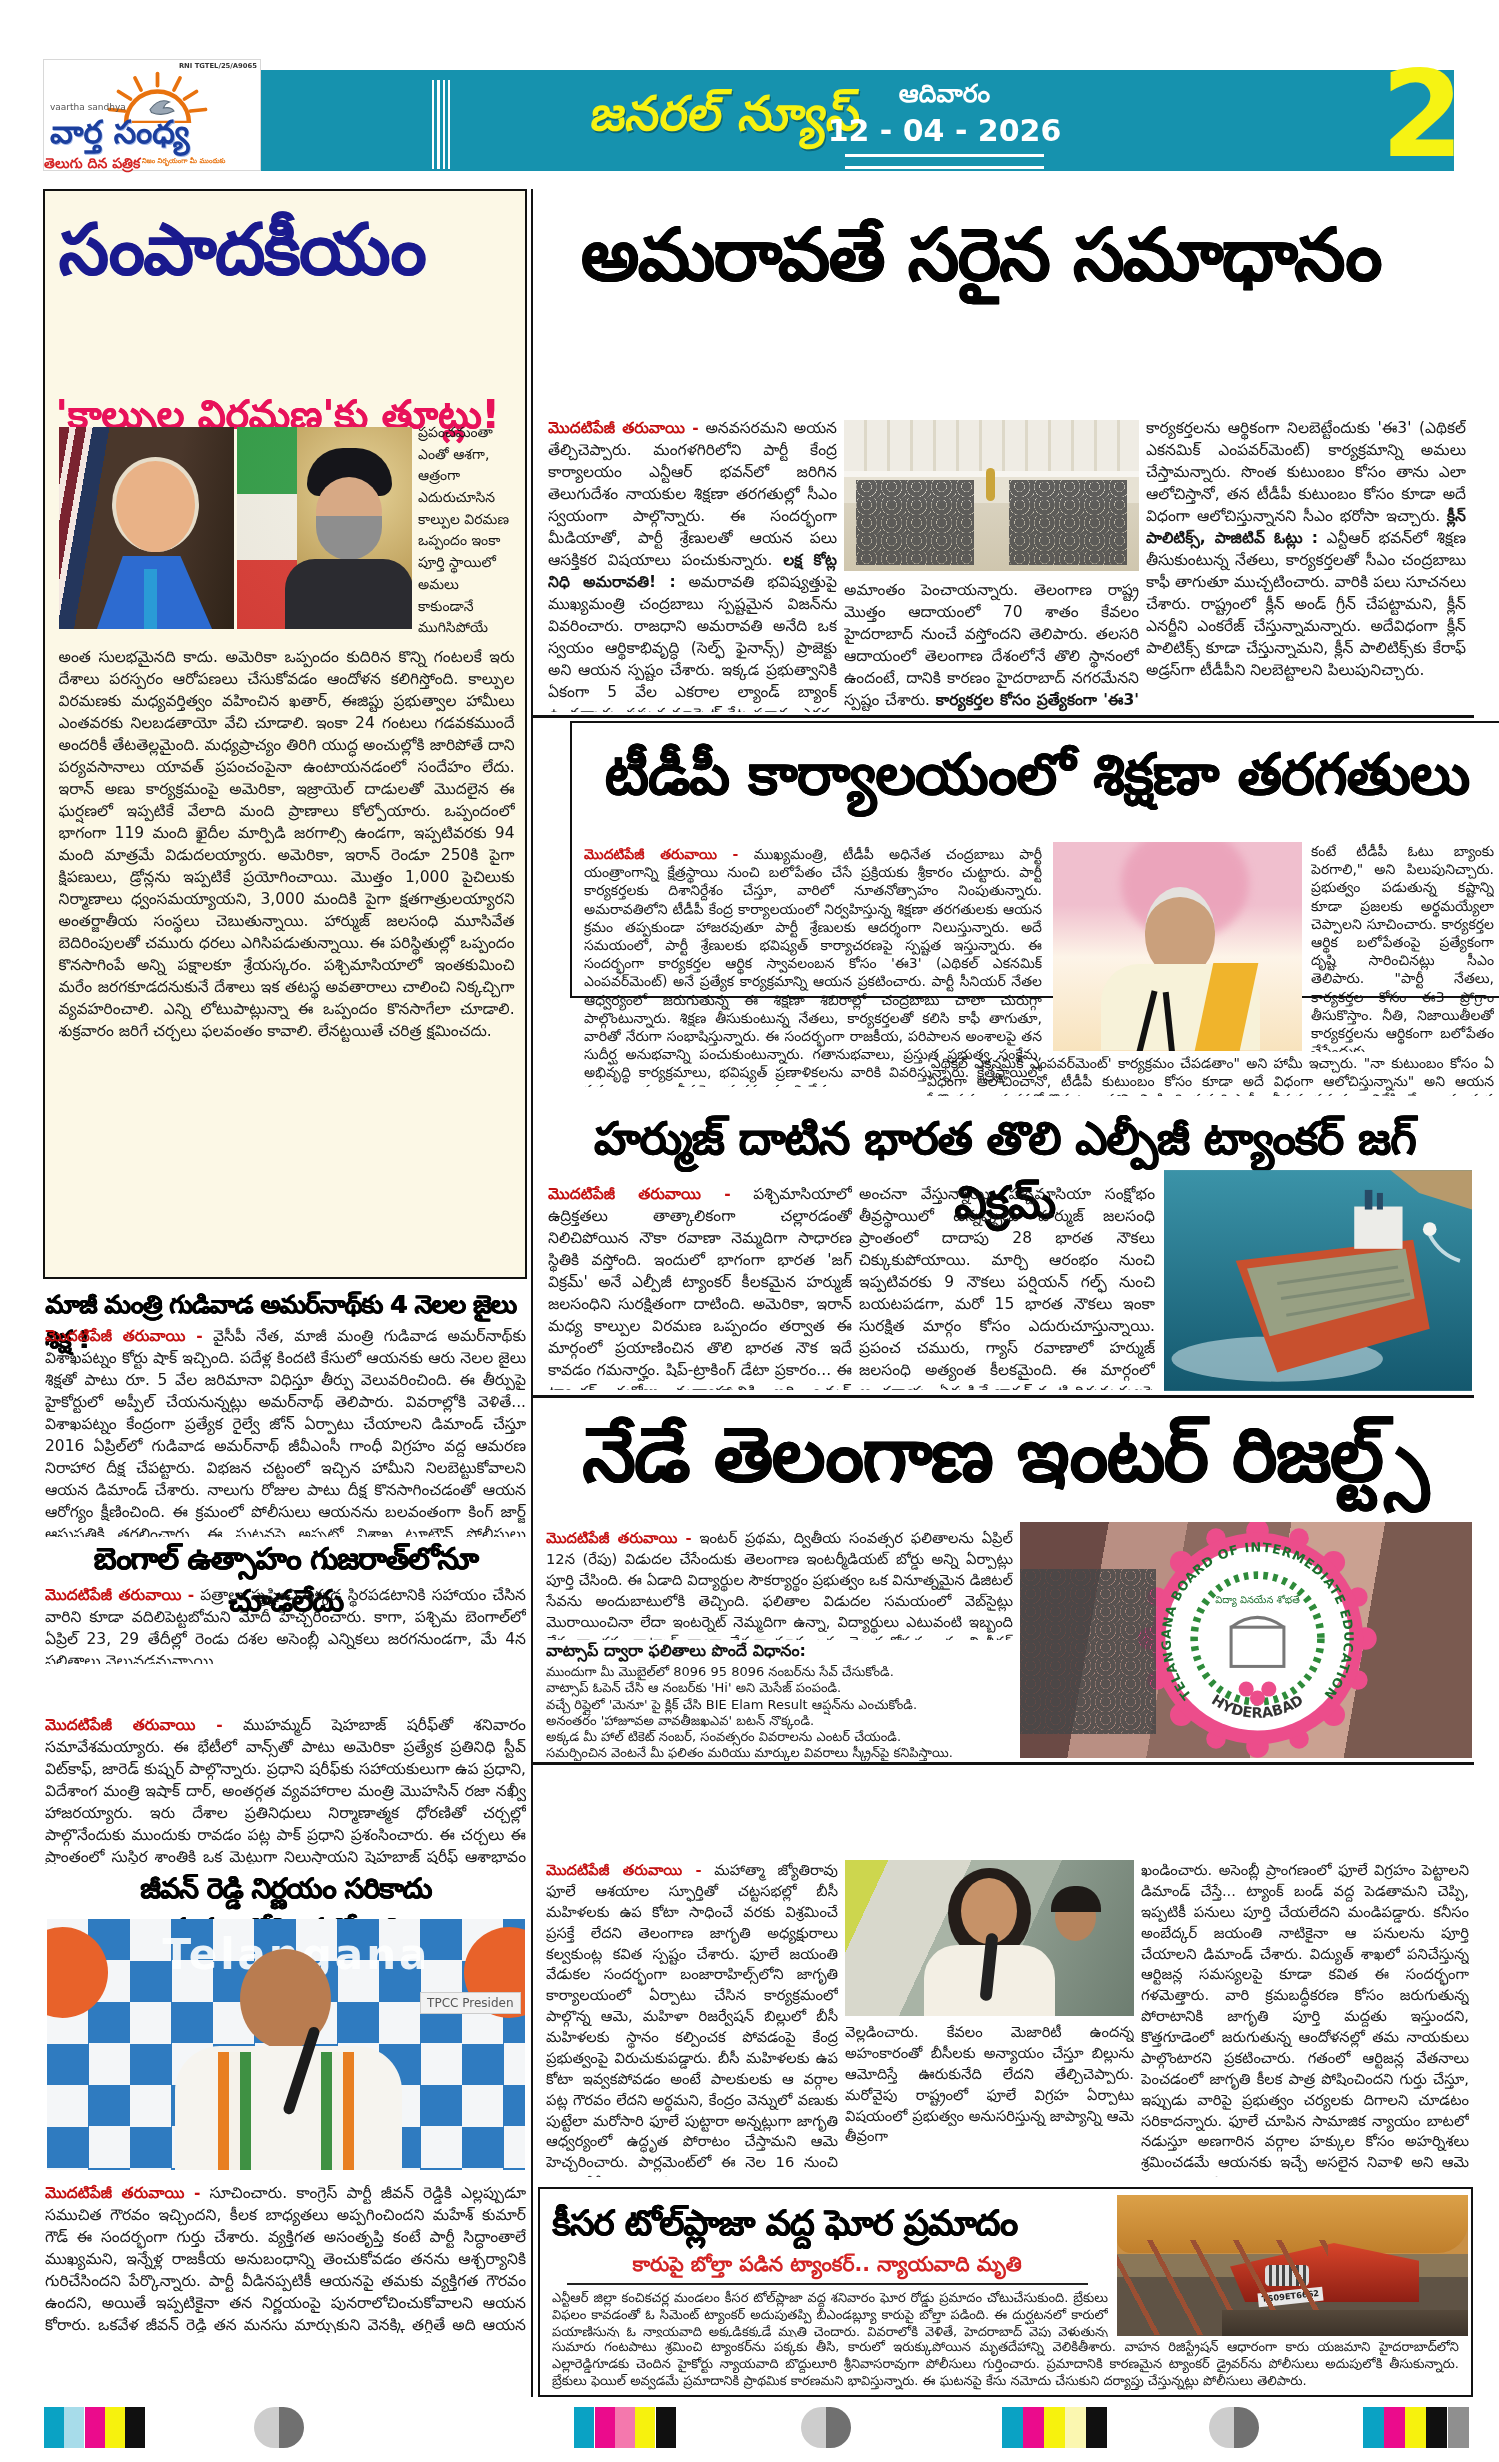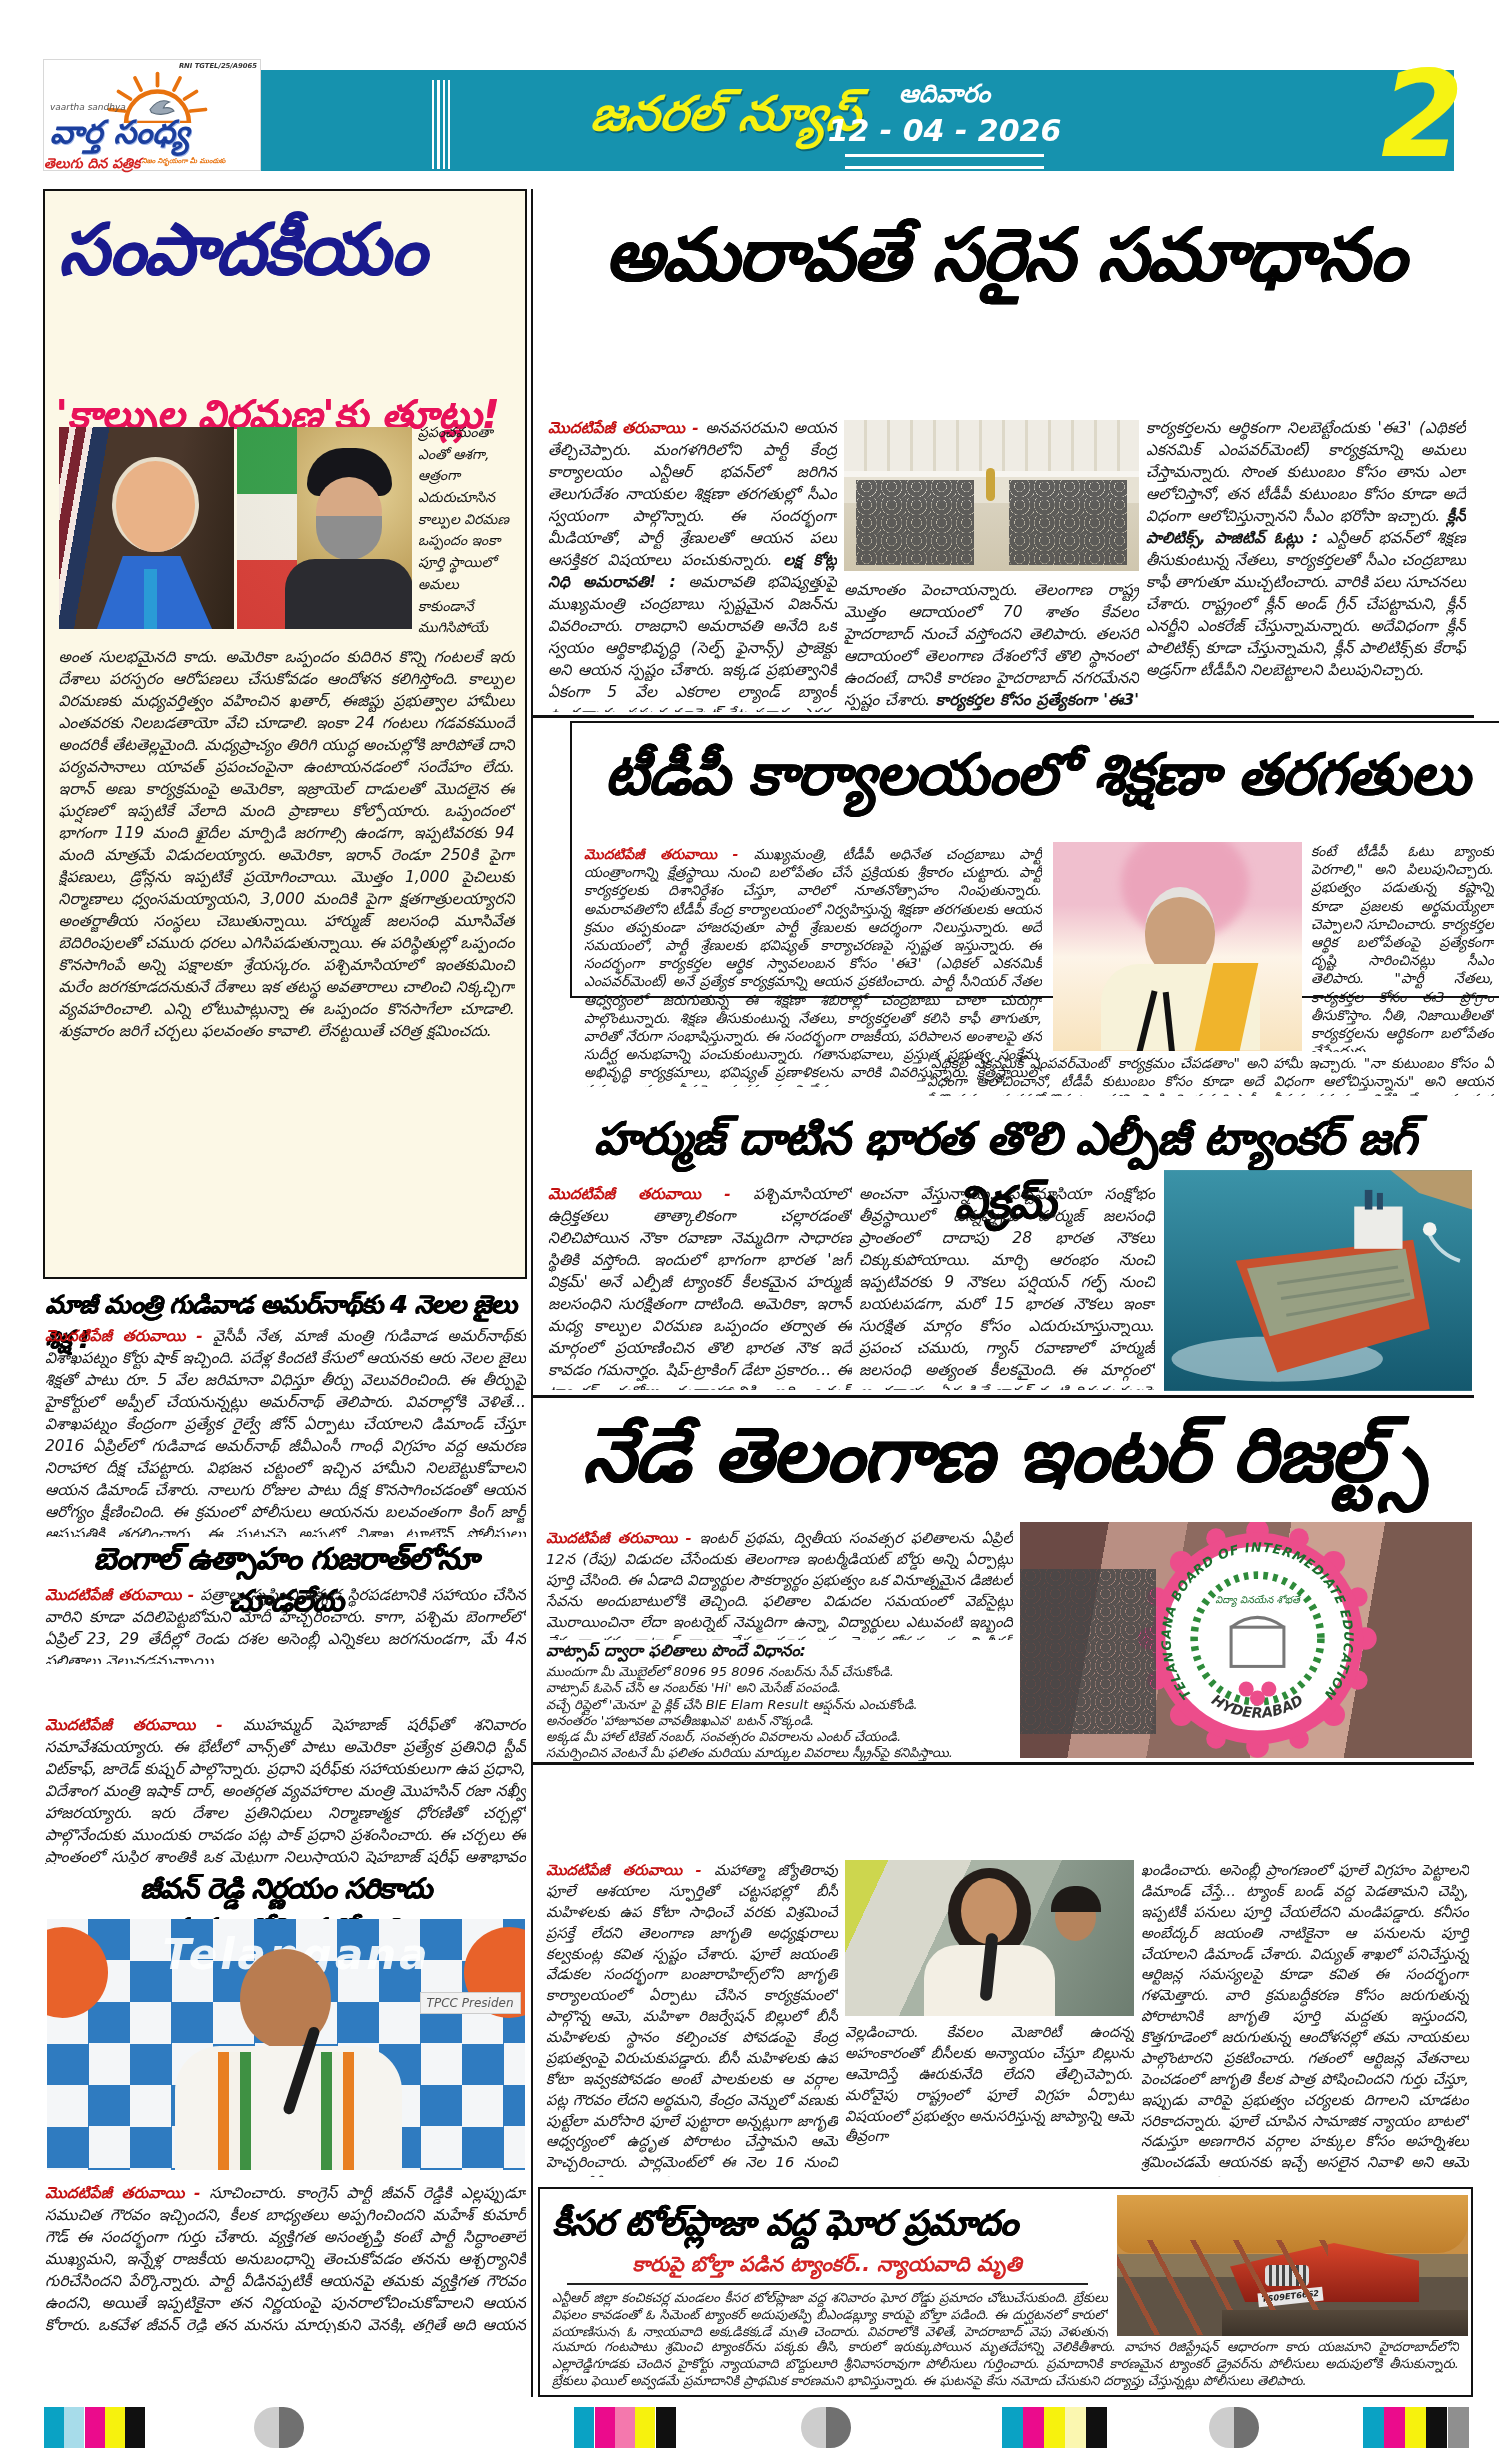--- a/index.html
+++ b/index.html
@@ -1,17 +1,17 @@
 <!DOCTYPE html>
 <html style="font-size:12px"><head>
 <meta charset="utf-8">
 <style>
   html,body{margin:0;padding:0;background:#e9e9e9;}
   body{font-family:"DejaVu Sans","Liberation Sans",sans-serif;}
-  .page{position:relative;width:1499px;height:2462px;background:#fff;margin:0 auto;overflow:hidden;font-style:italic;}
+  .page{position:relative;width:1499px;height:2462px;background:#fff;margin:0 auto;overflow:hidden;}
   .abs{position:absolute;}
   .body-txt{font-size:15.5px;line-height:1.42;text-align:justify;color:#161616;overflow:hidden;}
   .sm-txt{font-size:13.2px;line-height:1.3;text-align:justify;color:#161616;overflow:hidden;}
   .lead{color:#c41212;font-weight:bold;}
   .hl{font-weight:900;color:#030303;letter-spacing:-0.8px;text-shadow:0.5px 0 #000,0.8px 0 #000;}
   .hl-c{text-align:center;}
   .rule{background:#111;}
   .box{border:2.3px solid #111;box-sizing:border-box;}
   .ph{overflow:hidden;}
   
@@ -118,21 +118,21 @@
     <div class="abs" style="left:171px;top:133px;width:33px;height:118px;background:linear-gradient(90deg,#e87f22 0 33%,#f5f2ea 33% 66%,#3f9143 66%);"></div>
     <div class="abs" style="left:274px;top:133px;width:33px;height:118px;background:linear-gradient(90deg,#3f9143 0 33%,#f5f2ea 33% 66%,#e87f22 66%);"></div>
     <div class="abs" style="left:249px;top:106px;width:10.6px;height:91px;background:#1c1c1c;transform:rotate(18deg);border-radius:5.3px;"></div>
   </div>
   <div class="abs body-txt" style="left:45px;top:2182px;width:481px;height:151px;">
     <span class="lead">మొదటిపేజీ తరువాయి -</span> <span>సూచించారు. కాంగ్రెస్ పార్టీ జీవన్ రెడ్డికి ఎల్లప్పుడూ సముచిత గౌరవం ఇచ్చిందని, కీలక బాధ్యతలు అప్పగించిందని మహేశ్ కుమార్ గౌడ్ ఈ సందర్భంగా గుర్తు చేశారు. వ్యక్తిగత అసంతృప్తి కంటే పార్టీ సిద్ధాంతాలే ముఖ్యమని, ఇన్నేళ్ల రాజకీయ అనుబంధాన్ని తెంచుకోవడం తనను ఆశ్చర్యానికి గురిచేసిందని పేర్కొన్నారు. పార్టీ వీడినప్పటికీ ఆయనపై తమకు వ్యక్తిగత గౌరవం ఉందని, అయితే ఇప్పటికైనా తన నిర్ణయంపై పునరాలోచించుకోవాలని ఆయన కోరారు. ఒకవేళ జీవన్ రెడ్డి తన మనసు మార్చుకుని వెనక్కి తగ్గితే అది ఆయన రాజకీయ భవిష్యత్తుకు, పార్టీకి మేలు చేస్తుందని అన్నారు. రాజకీయాల్లో ఆవేశం కంటే ఆలోచన ముఖ్యమని, ఆయన తప్పుడు దారిలో వెళుతున్నారని ఆవేదన వ్యక్తం చేశారు.</span>
   </div>
 
   <div class="abs rule" style="left:531px;top:189px;width:2.3px;height:2208px;"></div>
 
-  <div class="abs hl hl-c" style="left:540px;top:212px;width:929px;font-size:73px;letter-spacing:-1.5px;">అమరావతే సరైన సమాధానం</div>
+  <div class="abs hl hl-c" style="left:516px;top:212px;width:929px;font-size:73px;letter-spacing:-1.5px;">అమరావతే సరైన సమాధానం</div>
   <div class="abs body-txt" style="left:548px;top:417px;width:289px;height:295px;">
     <span class="lead">మొదటిపేజీ తరువాయి -</span> <span>అనవసరమని అయన తేల్చిచెప్పారు. మంగళగిరిలోని పార్టీ కేంద్ర కార్యాలయం ఎన్టీఆర్ భవన్‌లో జరిగిన తెలుగుదేశం నాయకుల శిక్షణా తరగతుల్లో సీఎం స్వయంగా పాల్గొన్నారు. ఈ సందర్భంగా మీడియాతో, పార్టీ శ్రేణులతో ఆయన పలు ఆసక్తికర విషయాలు పంచుకున్నారు.</span> <b>లక్ష కోట్ల నిధి అమరావతి! :</b> <span>అమరావతి భవిష్యత్తుపై ముఖ్యమంత్రి చంద్రబాబు స్పష్టమైన విజన్‌ను వివరించారు. రాజధాని అమరావతి అనేది ఒక స్వయం ఆర్థికాభివృద్ధి (సెల్ఫ్ ఫైనాన్స్) ప్రాజెక్టు అని ఆయన స్పష్టం చేశారు. ఇక్కడ ప్రభుత్వానికి ఏకంగా 5 వేల ఎకరాల ల్యాండ్ బ్యాంక్ ఉందన్నారు. ప్రస్తుత మార్కెట్ రేట్ల ప్రకారం ఎకరం రూ. 10 కోట్లు విలువ వేసుకున్నా, ఆ భూమి మొత్తం విలువ రూ. 50 వేల కోట్లు అవుతుందని లెక్కలు చెప్పారు. భవిష్యత్తులో ఎకరం రూ. 20 కోట్లకు చేరితే, ఆ భూమి విలువ ఏకంగా లక్ష కోట్లకు చేరుతుందని వివరించారు.</span>
   </div>
   <div class="abs ph meeting-bg" style="left:844px;top:420px;width:295px;height:151px;">
     <div class="abs" style="left:0;top:0;width:100%;height:34%;background:repeating-linear-gradient(90deg,#efece4 0 19.6px,#ddd8c8 19.6px 23px);"></div>
     <div class="crowd" style="left:4%;top:40%;width:40%;height:56%;"></div>
     <div class="crowd" style="right:4%;top:40%;width:40%;height:56%;"></div>
     <div class="abs" style="left:48%;top:32%;width:9px;height:33px;background:#caa43a;border-radius:4.5px;"></div>
   </div>
   <div class="abs body-txt" style="left:844px;top:579px;width:295px;height:133px;">

